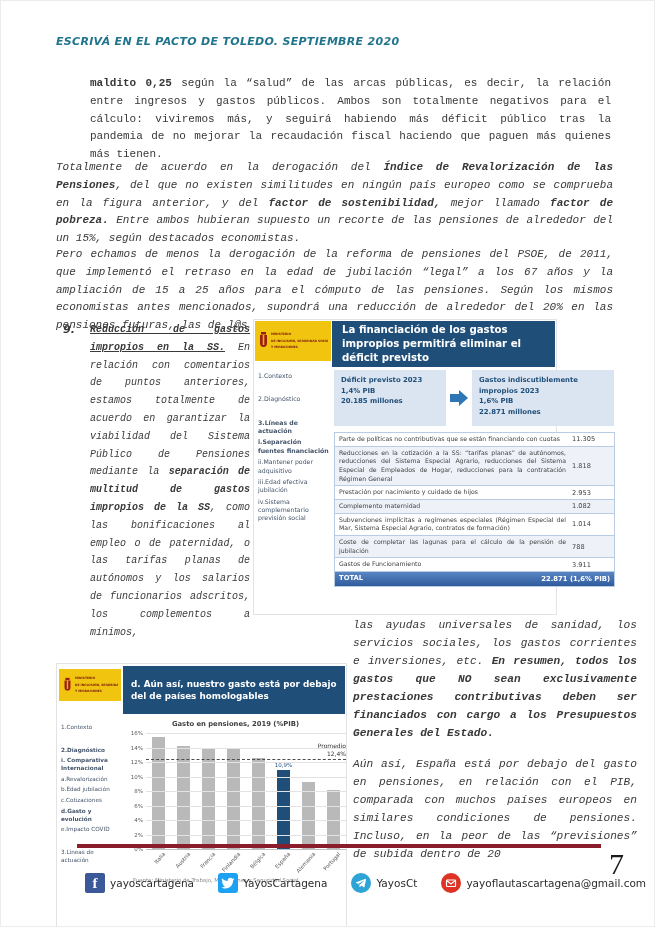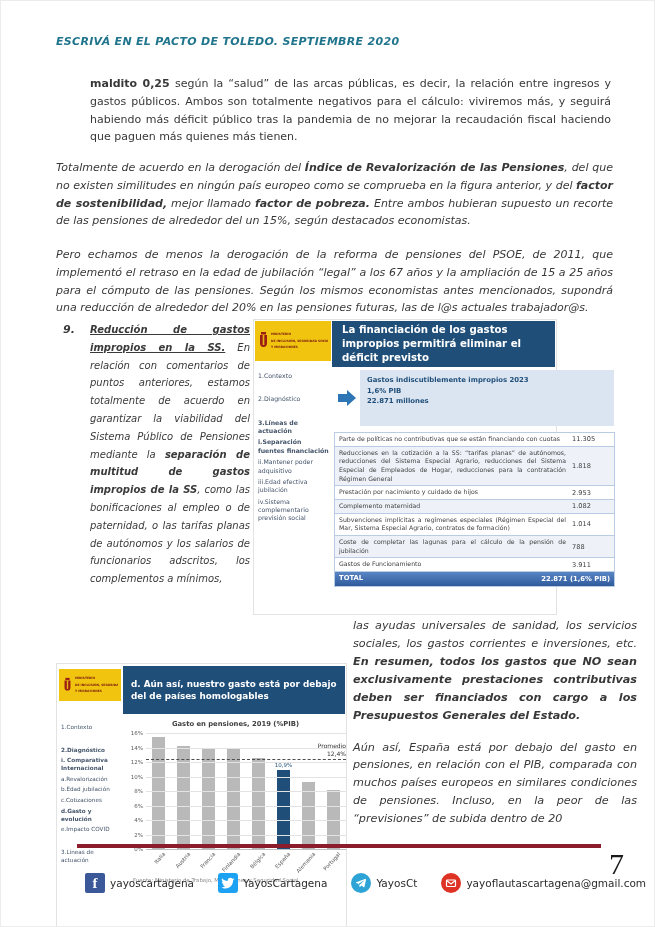--- a/index.html
+++ b/index.html
@@ -1,19 +1,19 @@
 <!DOCTYPE html>
 <html><head>
 <meta charset="utf-8">
 <style>
   html,body{margin:0;padding:0;background:#ffffff;}
   .page{position:relative;width:655px;height:927px;background:#fff;overflow:hidden;
         font-family:"DejaVu Sans",sans-serif;color:#3a3a3a;border:1px solid #ececec;box-sizing:border-box;}
   .abs{position:absolute;}
-  .just{text-align:justify;}
+  .just{text-align:justify;font-family:Liberation Mono, monospace;}
   .it{font-style:italic;}
   .seg-b{font-weight:bold;}
   .seg-u{text-decoration:underline;}
 
   .doc-header{left:55px;top:34px;font-size:11px;font-weight:bold;font-style:italic;color:#20758d;letter-spacing:.3px;}
   .body-par{font-size:11px;line-height:1.62;color:#383838;}
   #p1{left:89px;top:74px;width:521px;}
   #p2{left:55px;top:158px;width:557px;}
   #p3{left:55px;top:245px;width:557px;}
 
@@ -126,20 +126,25 @@
         <div class="nav-item gap">1.Contexto</div>
         <div class="nav-item gap">2.Diagnóstico</div>
         <div class="nav-item bold">3.Líneas de actuación</div>
         <div class="nav-item bold">i.Separación fuentes financiación</div>
         <div class="nav-item">ii.Mantener poder adquisitivo</div>
         <div class="nav-item">iii.Edad efectiva jubilación</div>
         <div class="nav-item">iv.Sistema complementario previsión social</div>
       </div>
 
     <div class="abs" id="s1-boxes">
+      <div class="metric-box" id="s1-box-left">
+        <div>Déficit previsto 2023</div>
+        <div>1,4% PIB</div>
+        <div>20.185 millones</div>
+      </div>
       <div class="big-arrow">
           <span class="stem"></span>
           <span class="head"></span>
         </div>
       <div class="metric-box" id="s1-box-right">
         <div>Gastos indiscutiblemente impropios 2023</div>
         <div>1,6% PIB</div>
         <div>22.871 millones</div>
       </div>
     </div>

